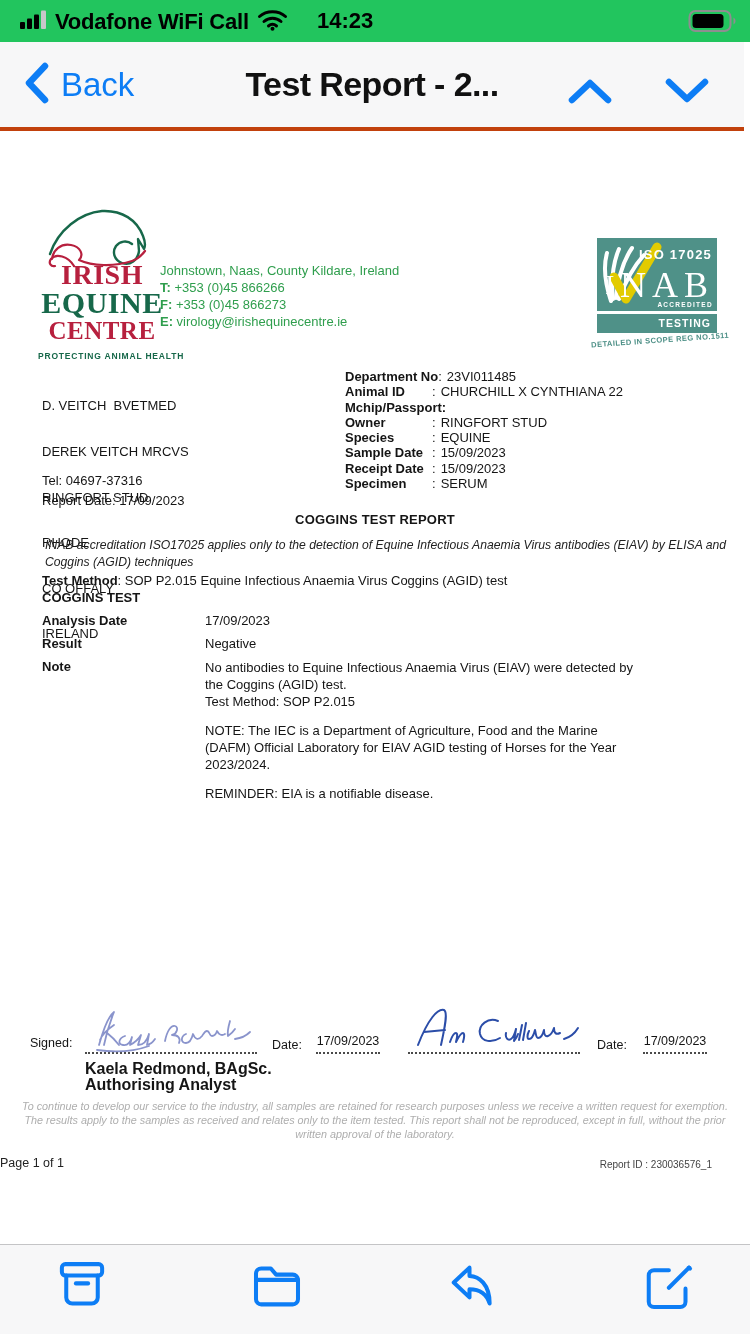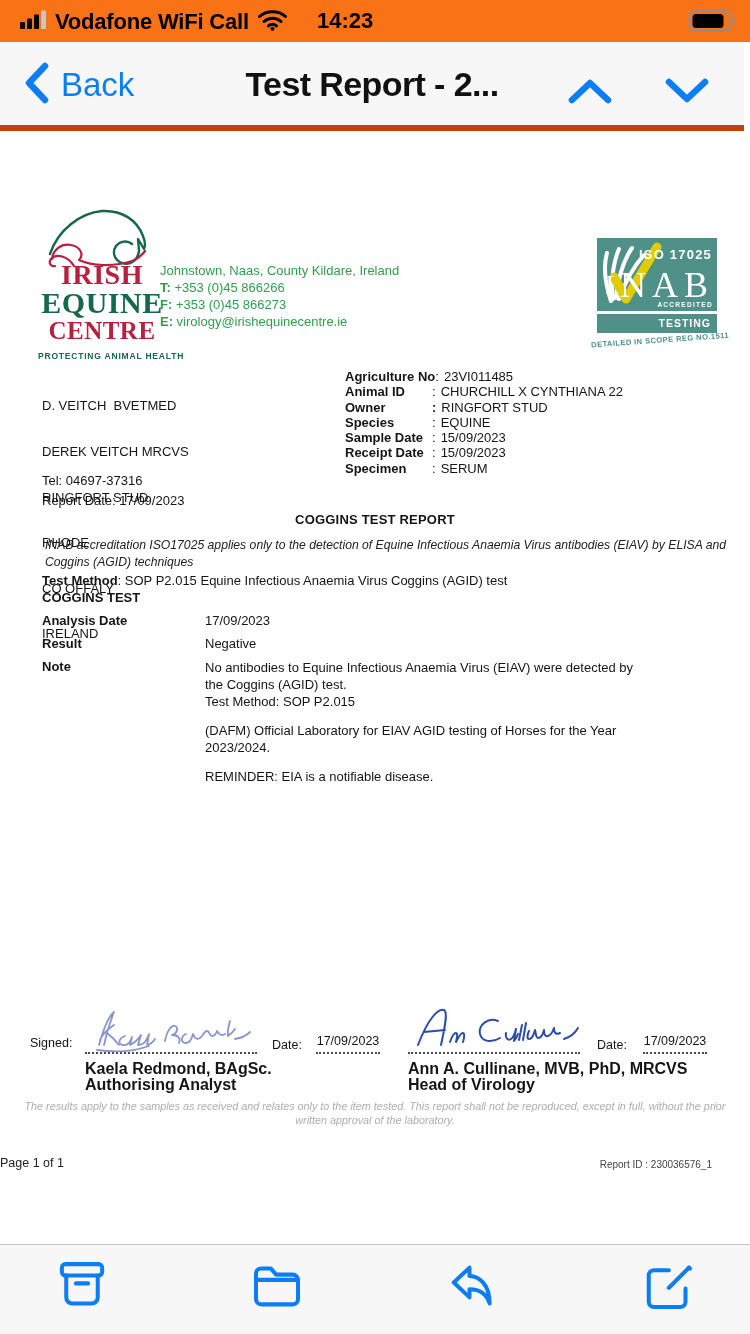--- a/index.html
+++ b/index.html
@@ -1,27 +1,27 @@
 <!DOCTYPE html>
 <html><head>
 <meta charset="utf-8">
 <style>
   * { margin:0; padding:0; box-sizing:border-box; }
   html,body { width:750px; height:1334px; }
   body { font-family:"Liberation Sans", sans-serif; background:#fff; position:relative; overflow:hidden; color:#151515; }
 
   
-  .statusbar { position:absolute; top:0; left:0; width:750px; height:42px; background:#f97316; z-index:4; }
+  .statusbar { position:absolute; top:0; left:0; width:750px; height:42px; background:#22c55e; z-index:4; }
   .sb-left { position:absolute; left:20px; top:8px; display:flex; align-items:center; gap:8px; }
   .sb-carrier { font-size:22px; font-weight:600; letter-spacing:-0.2px; color:#000; }
   .sb-time { position:absolute; left:317px; top:8px; font-size:22px; font-weight:700; color:#000; }
   .sb-batt { position:absolute; right:12px; top:9px; }
 
   
-  .navbar { position:absolute; top:42px; left:0; width:744px; height:89px; background:#f7f7f8; border-bottom:6px solid #c2410c; z-index:3; }
+  .navbar { position:absolute; top:42px; left:0; width:744px; height:89px; background:#f7f7f8; border-bottom:4px solid #c2410c; z-index:3; }
   .back-btn { position:absolute; left:24px; top:20px; display:flex; align-items:center; gap:12px; cursor:pointer; }
   .back-label { color:#0d7df5; font-size:33px; font-weight:400; }
   .nav-title { position:absolute; left:120px; right:120px; top:23px; text-align:center; font-size:34px; font-weight:700; letter-spacing:-0.6px; color:#111; white-space:nowrap; overflow:hidden; }
   .chev-btn { position:absolute; top:34px; cursor:pointer; }
   .chev-up { left:566px; }
   .chev-down { left:663px; }
 
   
   .document { position:absolute; top:132px; left:0; width:750px; height:1112px; background:#fff; font-size:13px; }
   .abs { position:absolute; }
@@ -205,22 +205,23 @@
     <div>DEREK VEITCH MRCVS</div>
     <div>RINGFORT STUD</div>
     <div>RHODE</div>
     <div>CO OFFALY</div>
     <div>IRELAND</div>
   </div>
   <div class="abs tel">Tel: 04697-37316</div>
   <div class="abs report-date">Report Date: 17/09/2023</div>
 
   <div class="abs lab">
-    <div class="lab-row"><span class="lab-label">Agriculture No</span><span class="lab-sep">:</span><span class="lab-val">23VI011485</span></div>
+    <div class="lab-row"><span class="lab-label">Department No</span><span class="lab-sep">:</span><span class="lab-val">23VI011485</span></div>
     <div class="lab-row"><span class="lab-label">Animal ID</span><span class="lab-sep">:</span><span class="lab-val">CHURCHILL X CYNTHIANA 22</span></div>
+    <div class="lab-row"><span class="lab-label">Mchip/Passport</span><span class="lab-sep">:</span><span class="lab-val"></span></div>
     <div class="lab-row"><span class="lab-label">Owner</span><span class="lab-sep">:</span><span class="lab-val">RINGFORT STUD</span></div>
     <div class="lab-row"><span class="lab-label">Species</span><span class="lab-sep">:</span><span class="lab-val">EQUINE</span></div>
     <div class="lab-row"><span class="lab-label">Sample Date</span><span class="lab-sep">:</span><span class="lab-val">15/09/2023</span></div>
     <div class="lab-row"><span class="lab-label">Receipt Date</span><span class="lab-sep">:</span><span class="lab-val">15/09/2023</span></div>
     <div class="lab-row"><span class="lab-label">Specimen</span><span class="lab-sep">:</span><span class="lab-val">SERUM</span></div>
   </div>
 
   <div class="abs rep-title">COGGINS TEST REPORT</div>
   <div class="abs accr-note">
     <div>INAB accreditation ISO17025 applies only to the detection of Equine Infectious Anaemia Virus antibodies (EIAV) by ELISA and</div>
@@ -237,20 +238,21 @@
     <span class="res-label">Result</span>
     <span class="res-val">Negative</span>
   </div>
   <div class="abs res-row res-row3">
     <span class="res-label">Note</span>
     <div class="note-lines">
       <div>No antibodies to Equine Infectious Anaemia Virus (EIAV) were detected by</div>
       <div>the Coggins (AGID) test.</div>
       <div>Test Method: SOP P2.015</div>
       <div class="note-gap"></div>
+      <div>NOTE: The IEC is a Department of Agriculture, Food and the Marine</div>
       <div>(DAFM) Official Laboratory for EIAV AGID testing of Horses for the Year</div>
       <div>2023/2024.</div>
       <div class="note-gap"></div>
       <div>REMINDER: EIA is a notifiable disease.</div>
     </div>
   </div>
 
   <div class="abs signed-label">Signed:</div>
 
   <div class="abs sig-box sig-box-l">
@@ -278,26 +280,23 @@
       </svg>
     </span>
   </div>
   <div class="abs date-label-r">Date:</div>
   <div class="abs date-box date-box-r">17/09/2023</div>
 
   <div class="abs sig-id sig-id-l">
     <div>Kaela Redmond, BAgSc.</div>
     <div>Authorising Analyst</div>
   </div>
-  <div class="abs sig-id sig-id-r">
-    <div>Ann A. Cullinane, MVB, PhD, MRCVS</div>
-    <div>Head of Virology</div>
-  </div>
 
   <div class="abs disclaimer">
+    <div>To continue to develop our service to the industry, all samples are retained for research purposes unless we receive a written request for exemption.</div>
     <div>The results apply to the samples as received and relates only to the item tested. This report shall not be reproduced, except in full, without the prior</div>
     <div>written approval of the laboratory.</div>
   </div>
   <div class="abs page-info">Page 1 of 1</div>
   <div class="abs report-id">Report ID : 230036576_1</div>
 </div>
 
 <div class="toolbar">
   <div class="tb-btn">
     <svg width="56" height="56" viewBox="0 0 32 32" fill="none" stroke="#0d7df5" stroke-width="2.3" stroke-linecap="round" stroke-linejoin="round">

